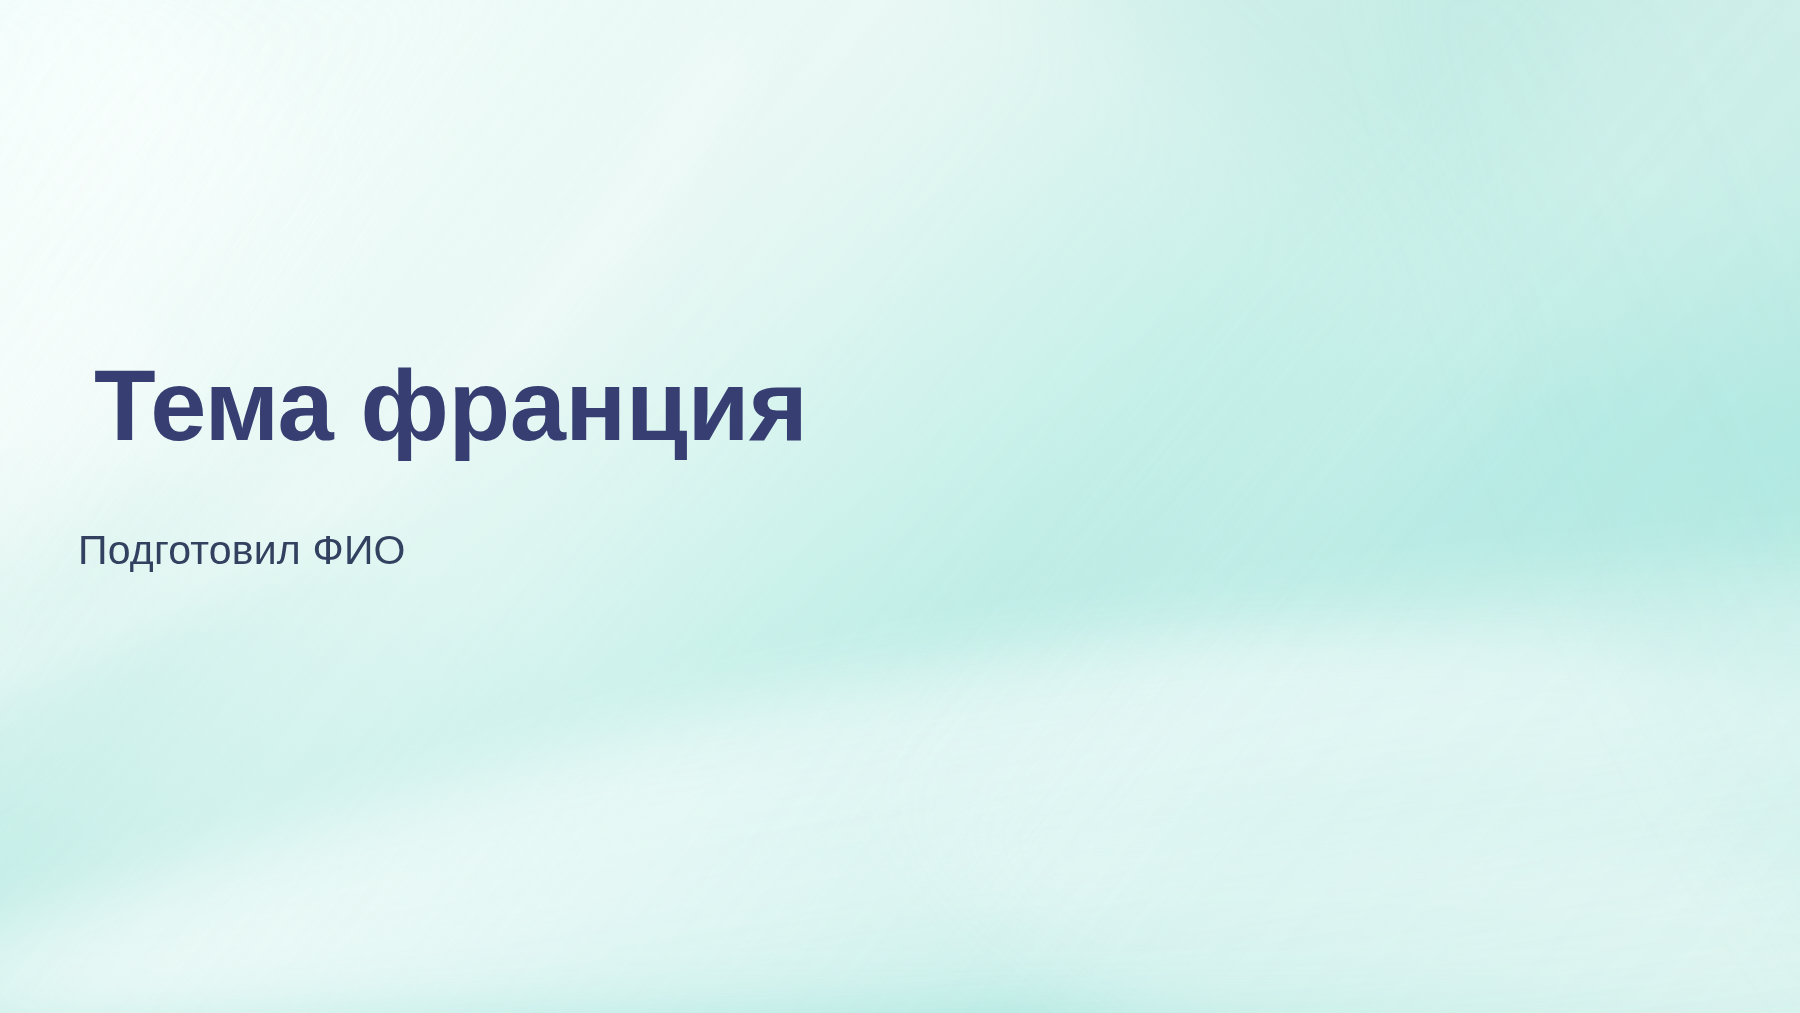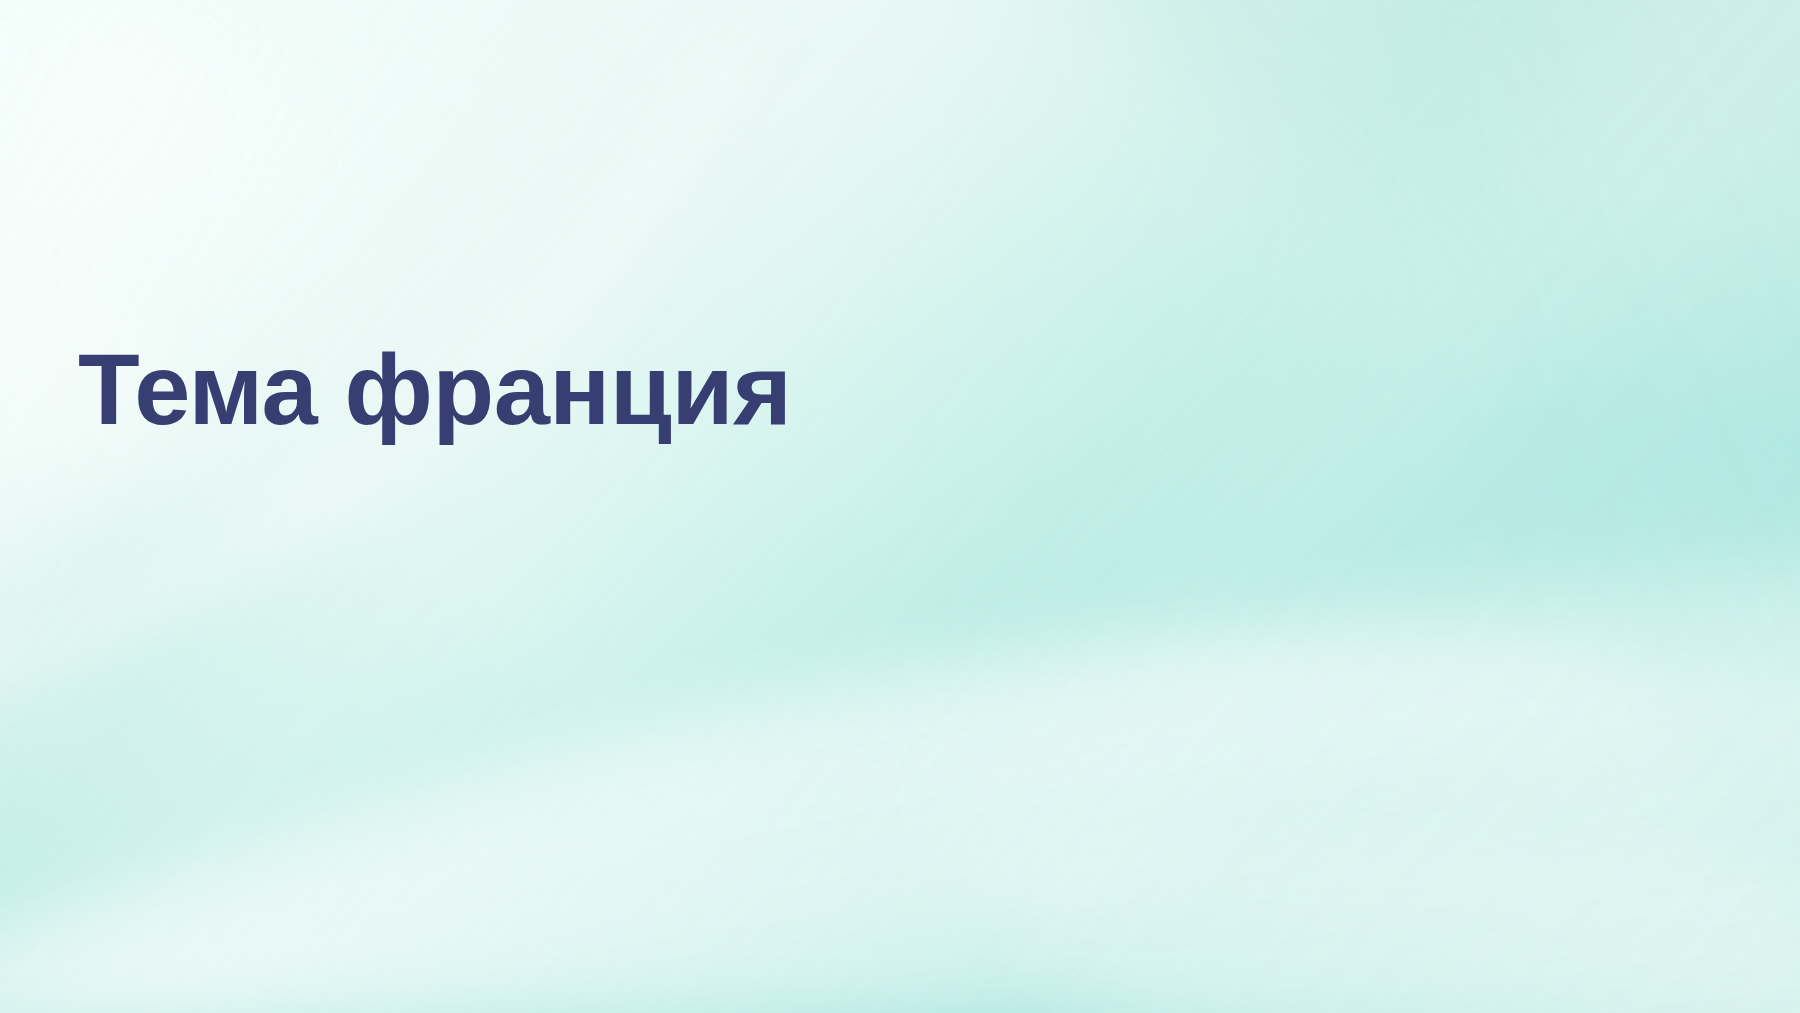--- a/index.html
+++ b/index.html
@@ -141,21 +141,21 @@
   }
 
   #title-block {
     position: absolute;
     left: 78px;
     top: 330px;
     width: 1200px;
   }
 
   #slide-title {
-    margin: 0;
+    margin: 16px;
     font-family: "Liberation Sans", sans-serif;
     font-weight: 700;
     font-size: 101px;
     line-height: 1.18;
     letter-spacing: -0.5px;
     color: #373f72;
     white-space: nowrap;
   }
 
   #slide-subtitle {
@@ -225,15 +225,16 @@
     <path d="M -60,690 C 120,620 280,540 430,420 C 560,316 660,190 740,40" stroke="#ffffff" stroke-opacity="0.30" stroke-width="46" fill="none" filter="url(#softblur)"></path>
   </svg>
 
   <div class="bg-layer" id="streak-a"></div>
   <div class="bg-layer" id="streak-b"></div>
   <div class="bg-layer" id="streak-c"></div>
   <div class="bg-layer" id="fold-right"></div>
 
   <div id="title-block">
     <h1 id="slide-title">Тема франция</h1>
+    <p id="slide-subtitle">Подготовил ФИО</p>
   </div>
 
 </div>
 
 </body></html>

